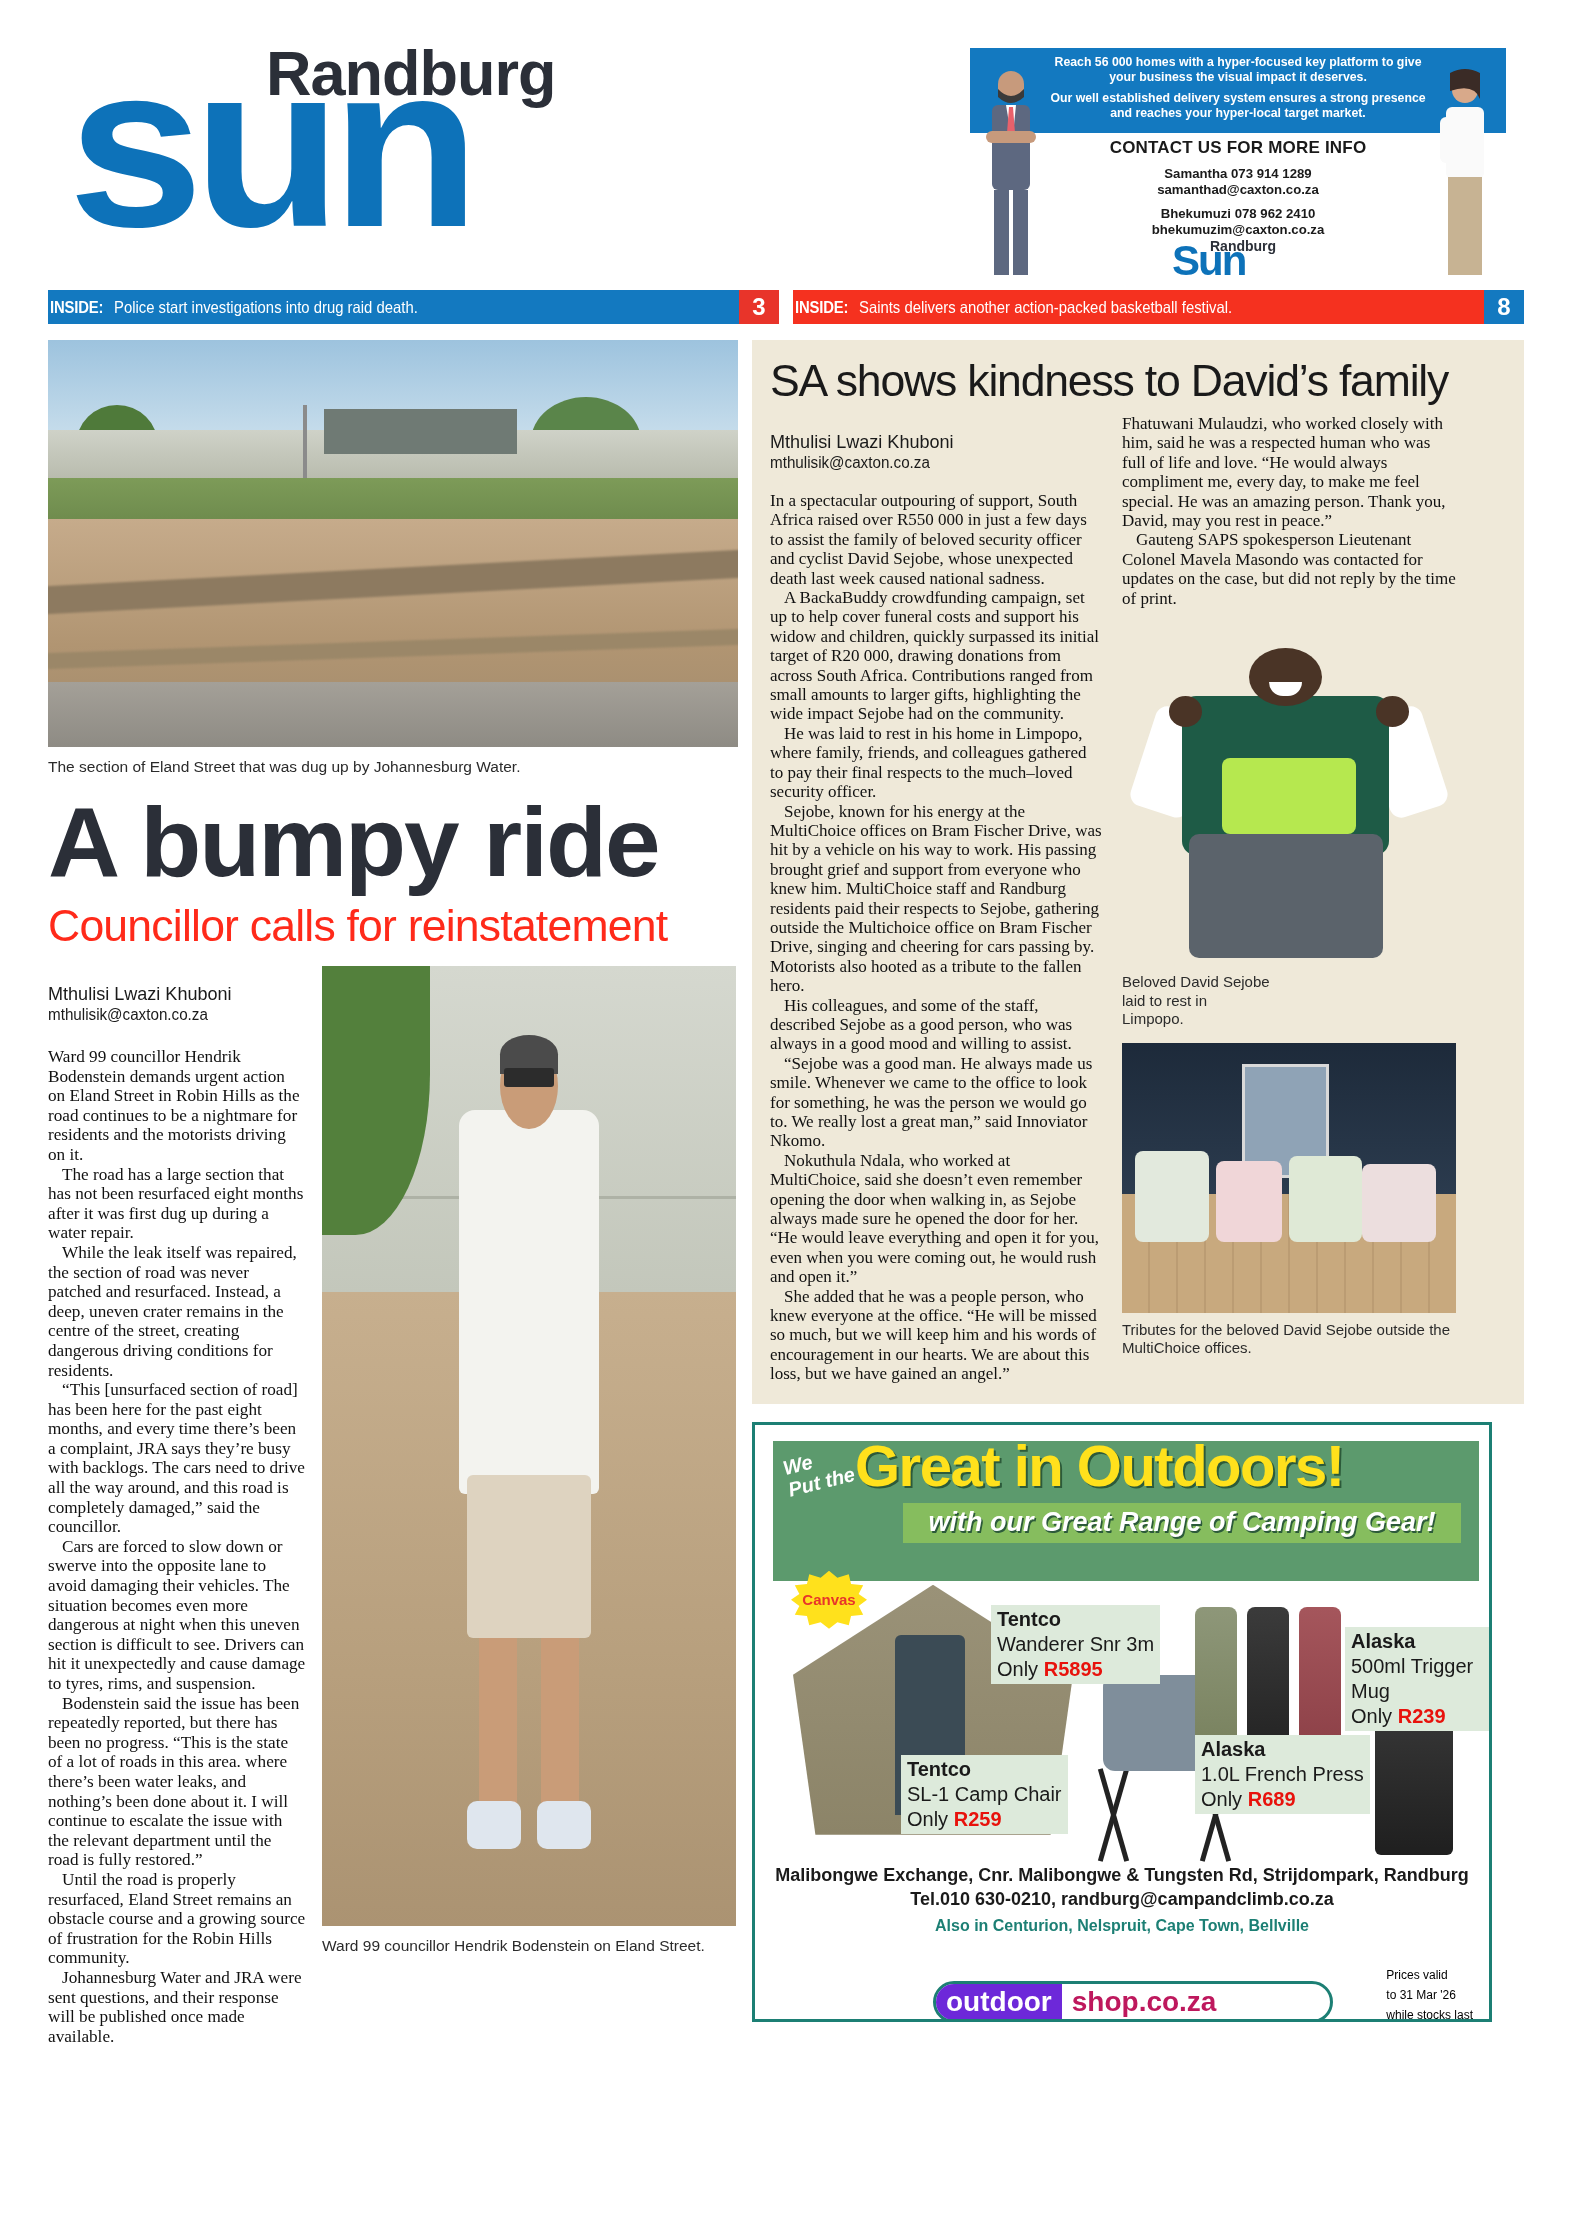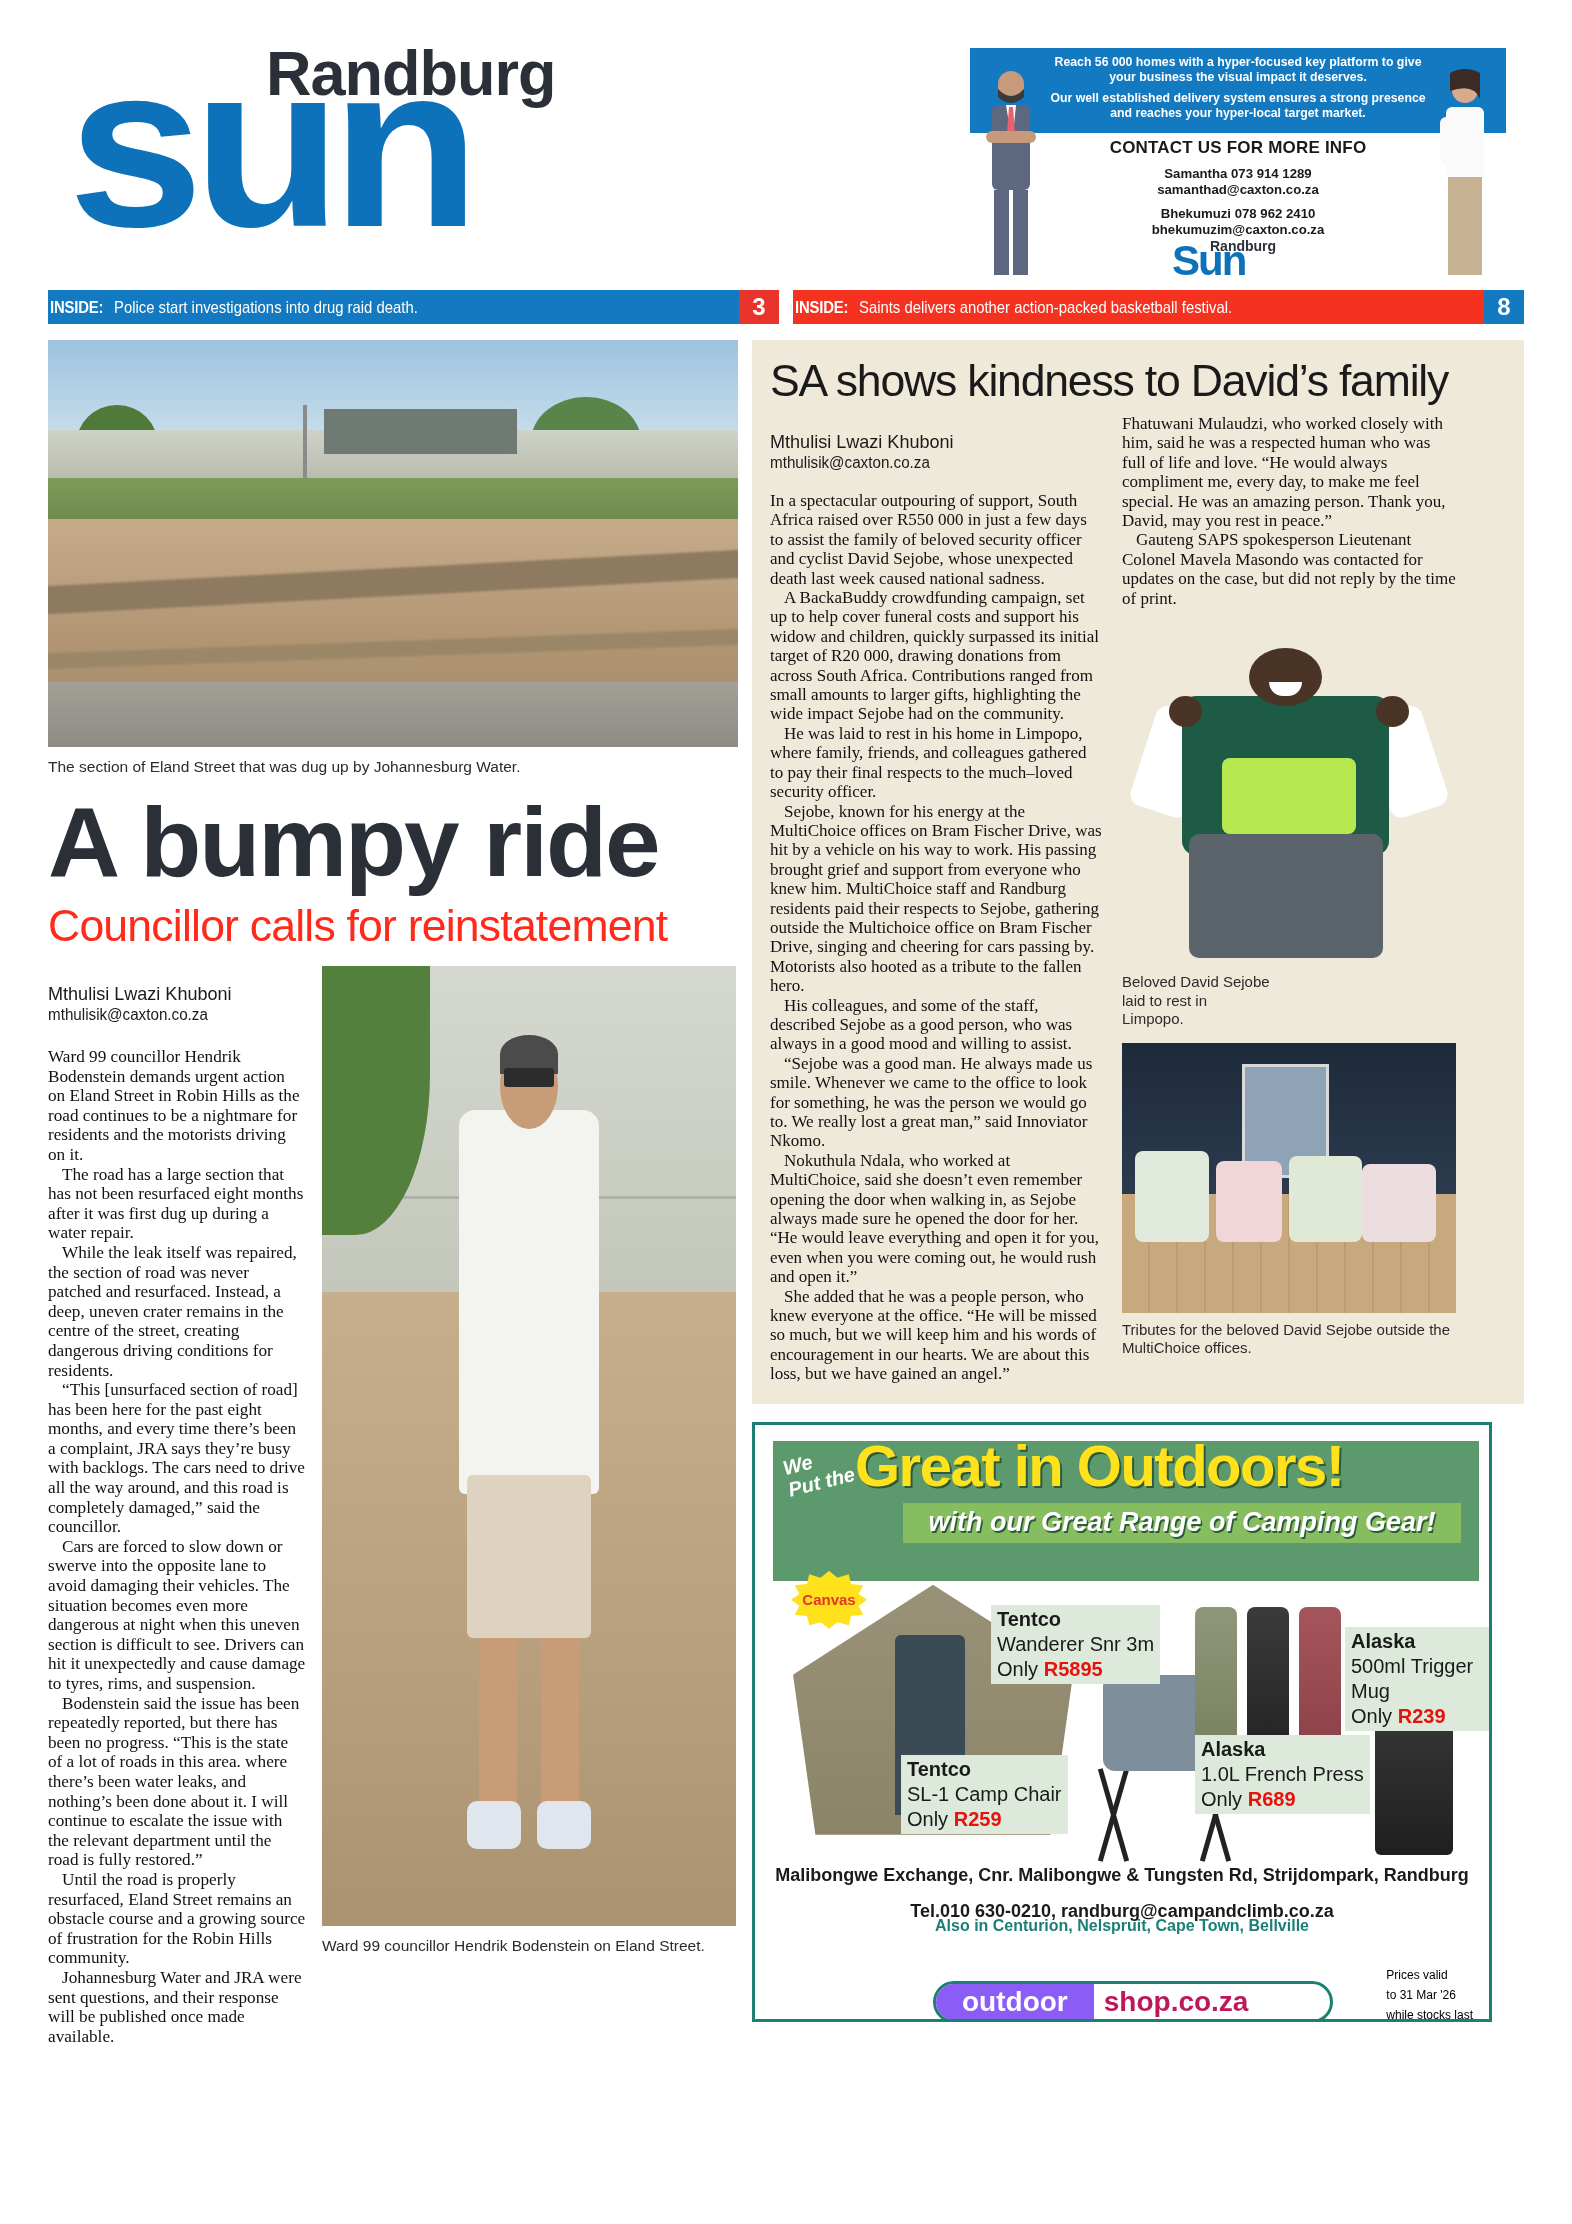--- a/index.html
+++ b/index.html
@@ -277,21 +277,21 @@
   .cc-lbl .n { font-size: 20px; color: #1a1a1a; display:block; line-height: 25px; }
   .cc-lbl .p { font-size: 20px; color: #1a1a1a; display:block; line-height: 25px; }
   .cc-lbl .p b { color: #e8120c; font-weight: bold; }
 
   .cc-addr {
     position: absolute; left: 0; right: 0; top: 440px; text-align: center;
     font-weight: bold; font-size: 18px; color: #1a1a1a;
   }
   .cc-tel {
     position: absolute; left: 0; right: 0; top: 464px; text-align: center;
-    font-weight: bold; font-size: 18px; color: #1a1a1a; margin-top: 12px;
+    font-weight: bold; font-size: 18px; color: #1a1a1a;
   }
   .cc-also {
     position: absolute; left: 0; right: 0; top: 492px; text-align: center;
     font-weight: bold; font-size: 16px; color: #1c7f74;
   }
   .cc-logo { position: absolute; left: 76px; top: 512px; display: flex; align-items: flex-start; }
   .cc-logo .camp { font-weight: bold; font-size: 58px; line-height: 58px; color: #8fd14f; letter-spacing: -2px; }
   .cc-logo .amp  { font-weight: bold; font-size: 38px; line-height: 58px; color: #1c7f74; }
   .cc-logo .climb{ font-weight: bold; font-size: 58px; line-height: 58px; color: #1c7f74; letter-spacing: -2px; }
   .cc-logo-tent {
@@ -302,22 +302,22 @@
   }
   .cc-logo-tent::after {
     content:""; position:absolute; left:18%; top:30%; width:64%; height:58%;
     background:#fff; clip-path: polygon(40% 0%, 100% 22%, 92% 100%, 0% 100%);
   }
   .cc-shop-box {
     position: absolute; left: 178px; top: 556px; width: 400px; height: 42px;
     border: 3px solid #1c7f74; border-radius: 21px; display: flex; overflow: hidden;
   }
   .cc-shop-left {
-    background: #8b5cf6; color: #fff; font-weight: bold; font-size: 28px;
-    padding: 0 26px; display: flex; align-items: center;
+    background: #6d28d9; color: #fff; font-weight: bold; font-size: 28px;
+    padding: 0 10px; display: flex; align-items: center;
   }
   .cc-shop-right {
     background: #fff; color: #be185d; font-weight: bold; font-size: 28px;
     padding: 0 10px; display: flex; align-items: center;
   }
   .cc-valid {
     position: absolute; right: 16px; top: 540px; font-size: 12px; line-height: 20px;
     color: #000000; text-align: left;
   }
 </style>

